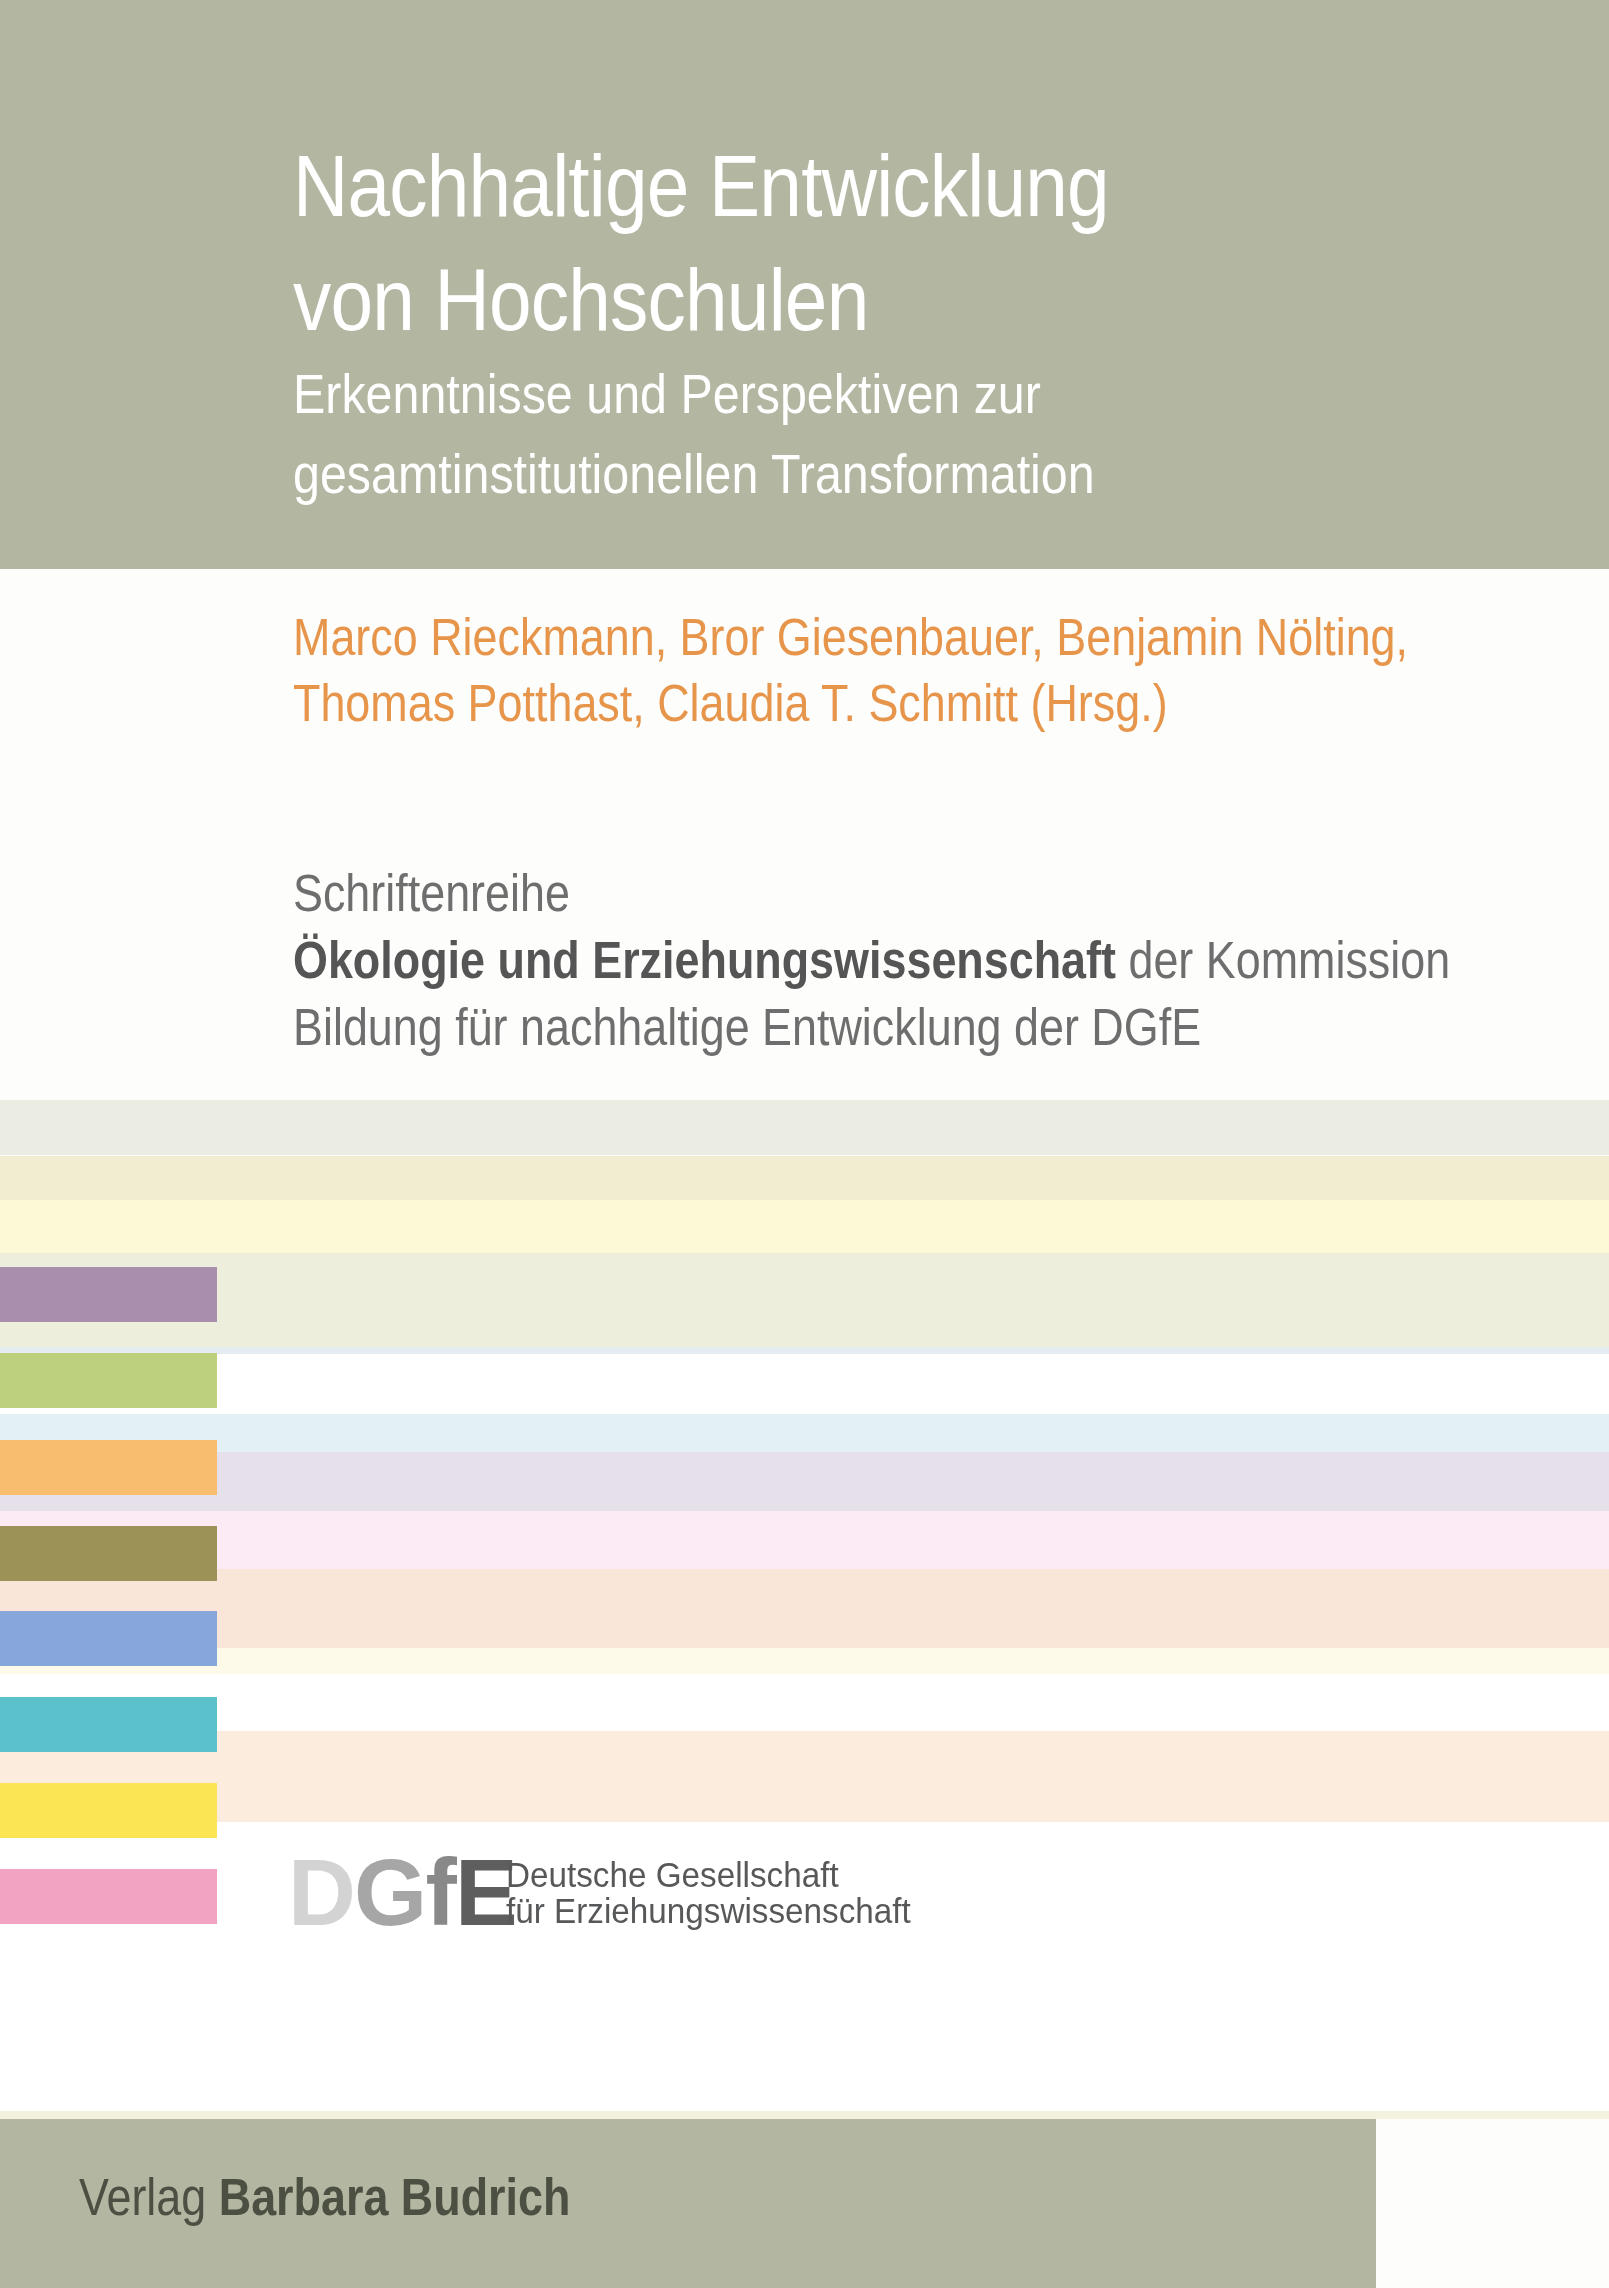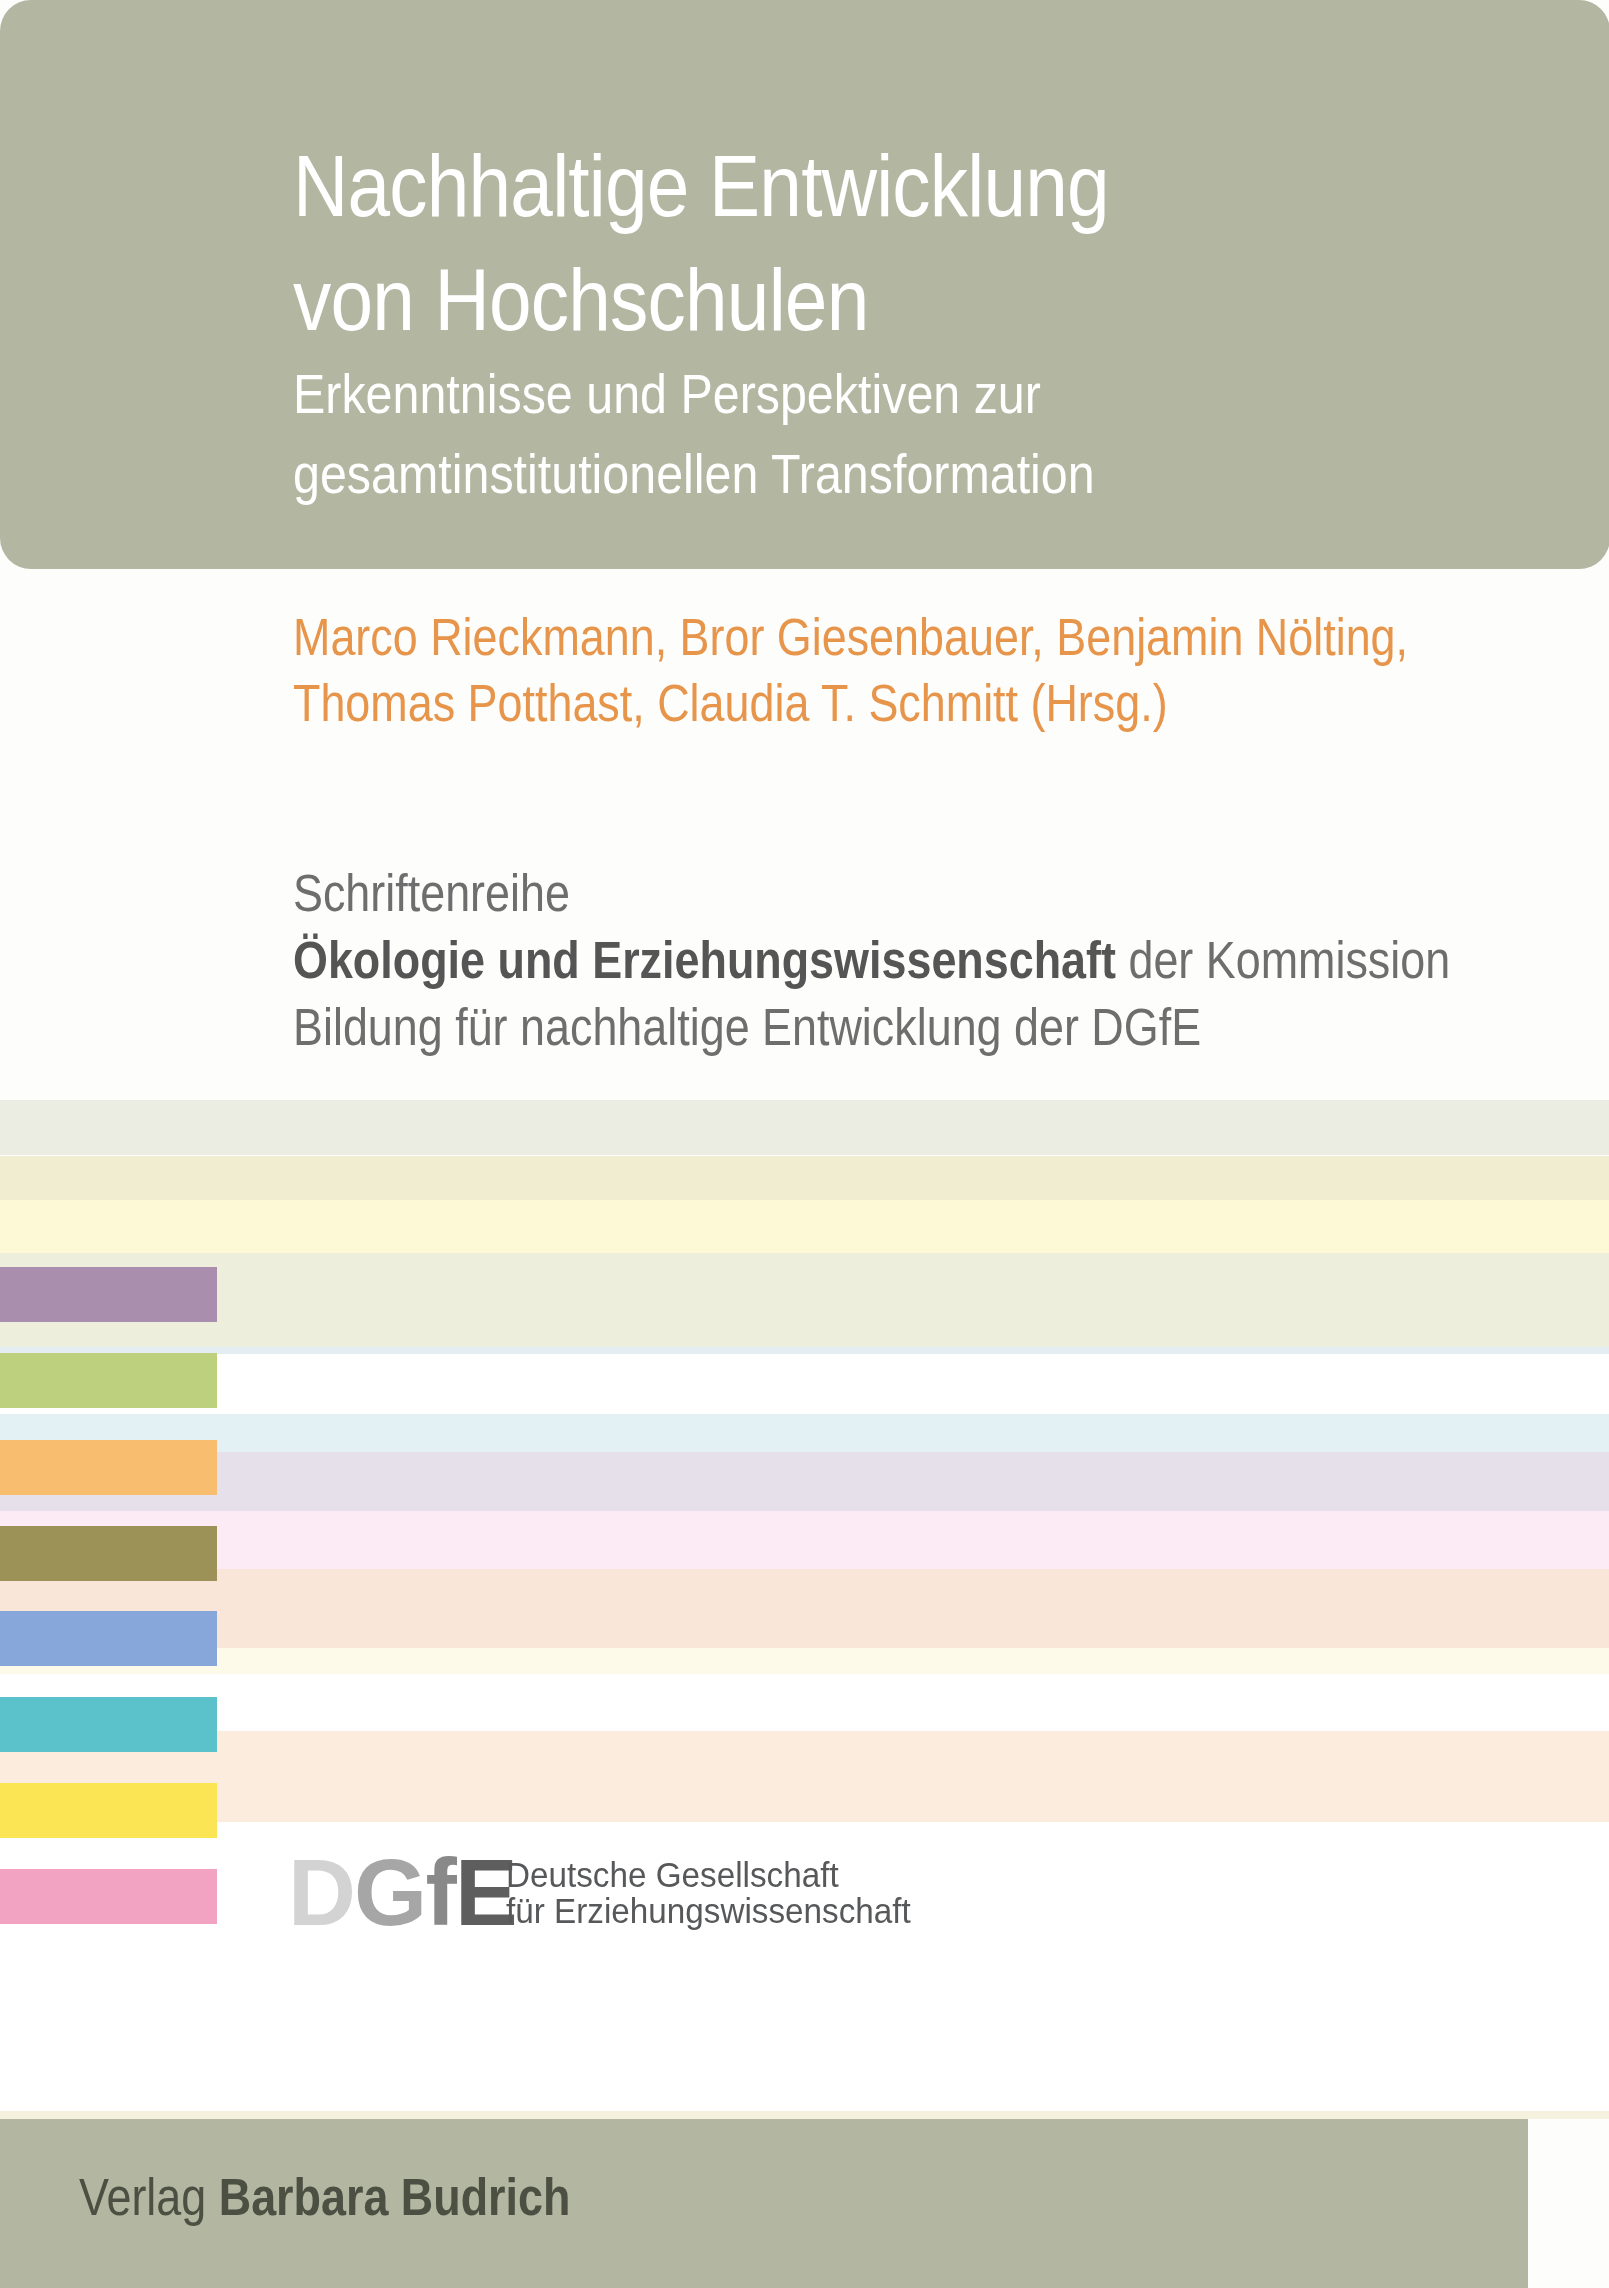--- a/index.html
+++ b/index.html
@@ -13,21 +13,20 @@
     overflow: hidden;
     font-family: "Liberation Sans", sans-serif;
   }
 
   
   .header {
     position: absolute;
     left: 0; top: 0;
     width: 1610px; height: 569px;
     background: var(--header-bg);
-    border-radius: 31px;
   }
   .title {
     position: absolute;
     left: 293px; top: 129px;
     color: #ffffff;
     font-size: 87px;
     line-height: 114px;
     font-weight: 400;
     letter-spacing: -0.9px;
     transform: scaleX(0.88);
@@ -106,21 +105,21 @@
   
   .ivory-line {
     position: absolute;
     left: 0; top: 2111px;
     width: 1610px; height: 8.3px;
     background: var(--ivory-line);
   }
   .publisher-bar {
     position: absolute;
     left: 0; top: 2119px;
-    width: 1528px; height: 170px;
+    width: 1376px; height: 170px;
     background: var(--publisher-bar-bg);
     padding-left: 41px;
   }
   .publisher {
     position: absolute;
     left: 79px; top: 46px;
     color: var(--publisher-text);
     font-size: 51px;
     line-height: 65px;
     transform: scaleX(0.88);

